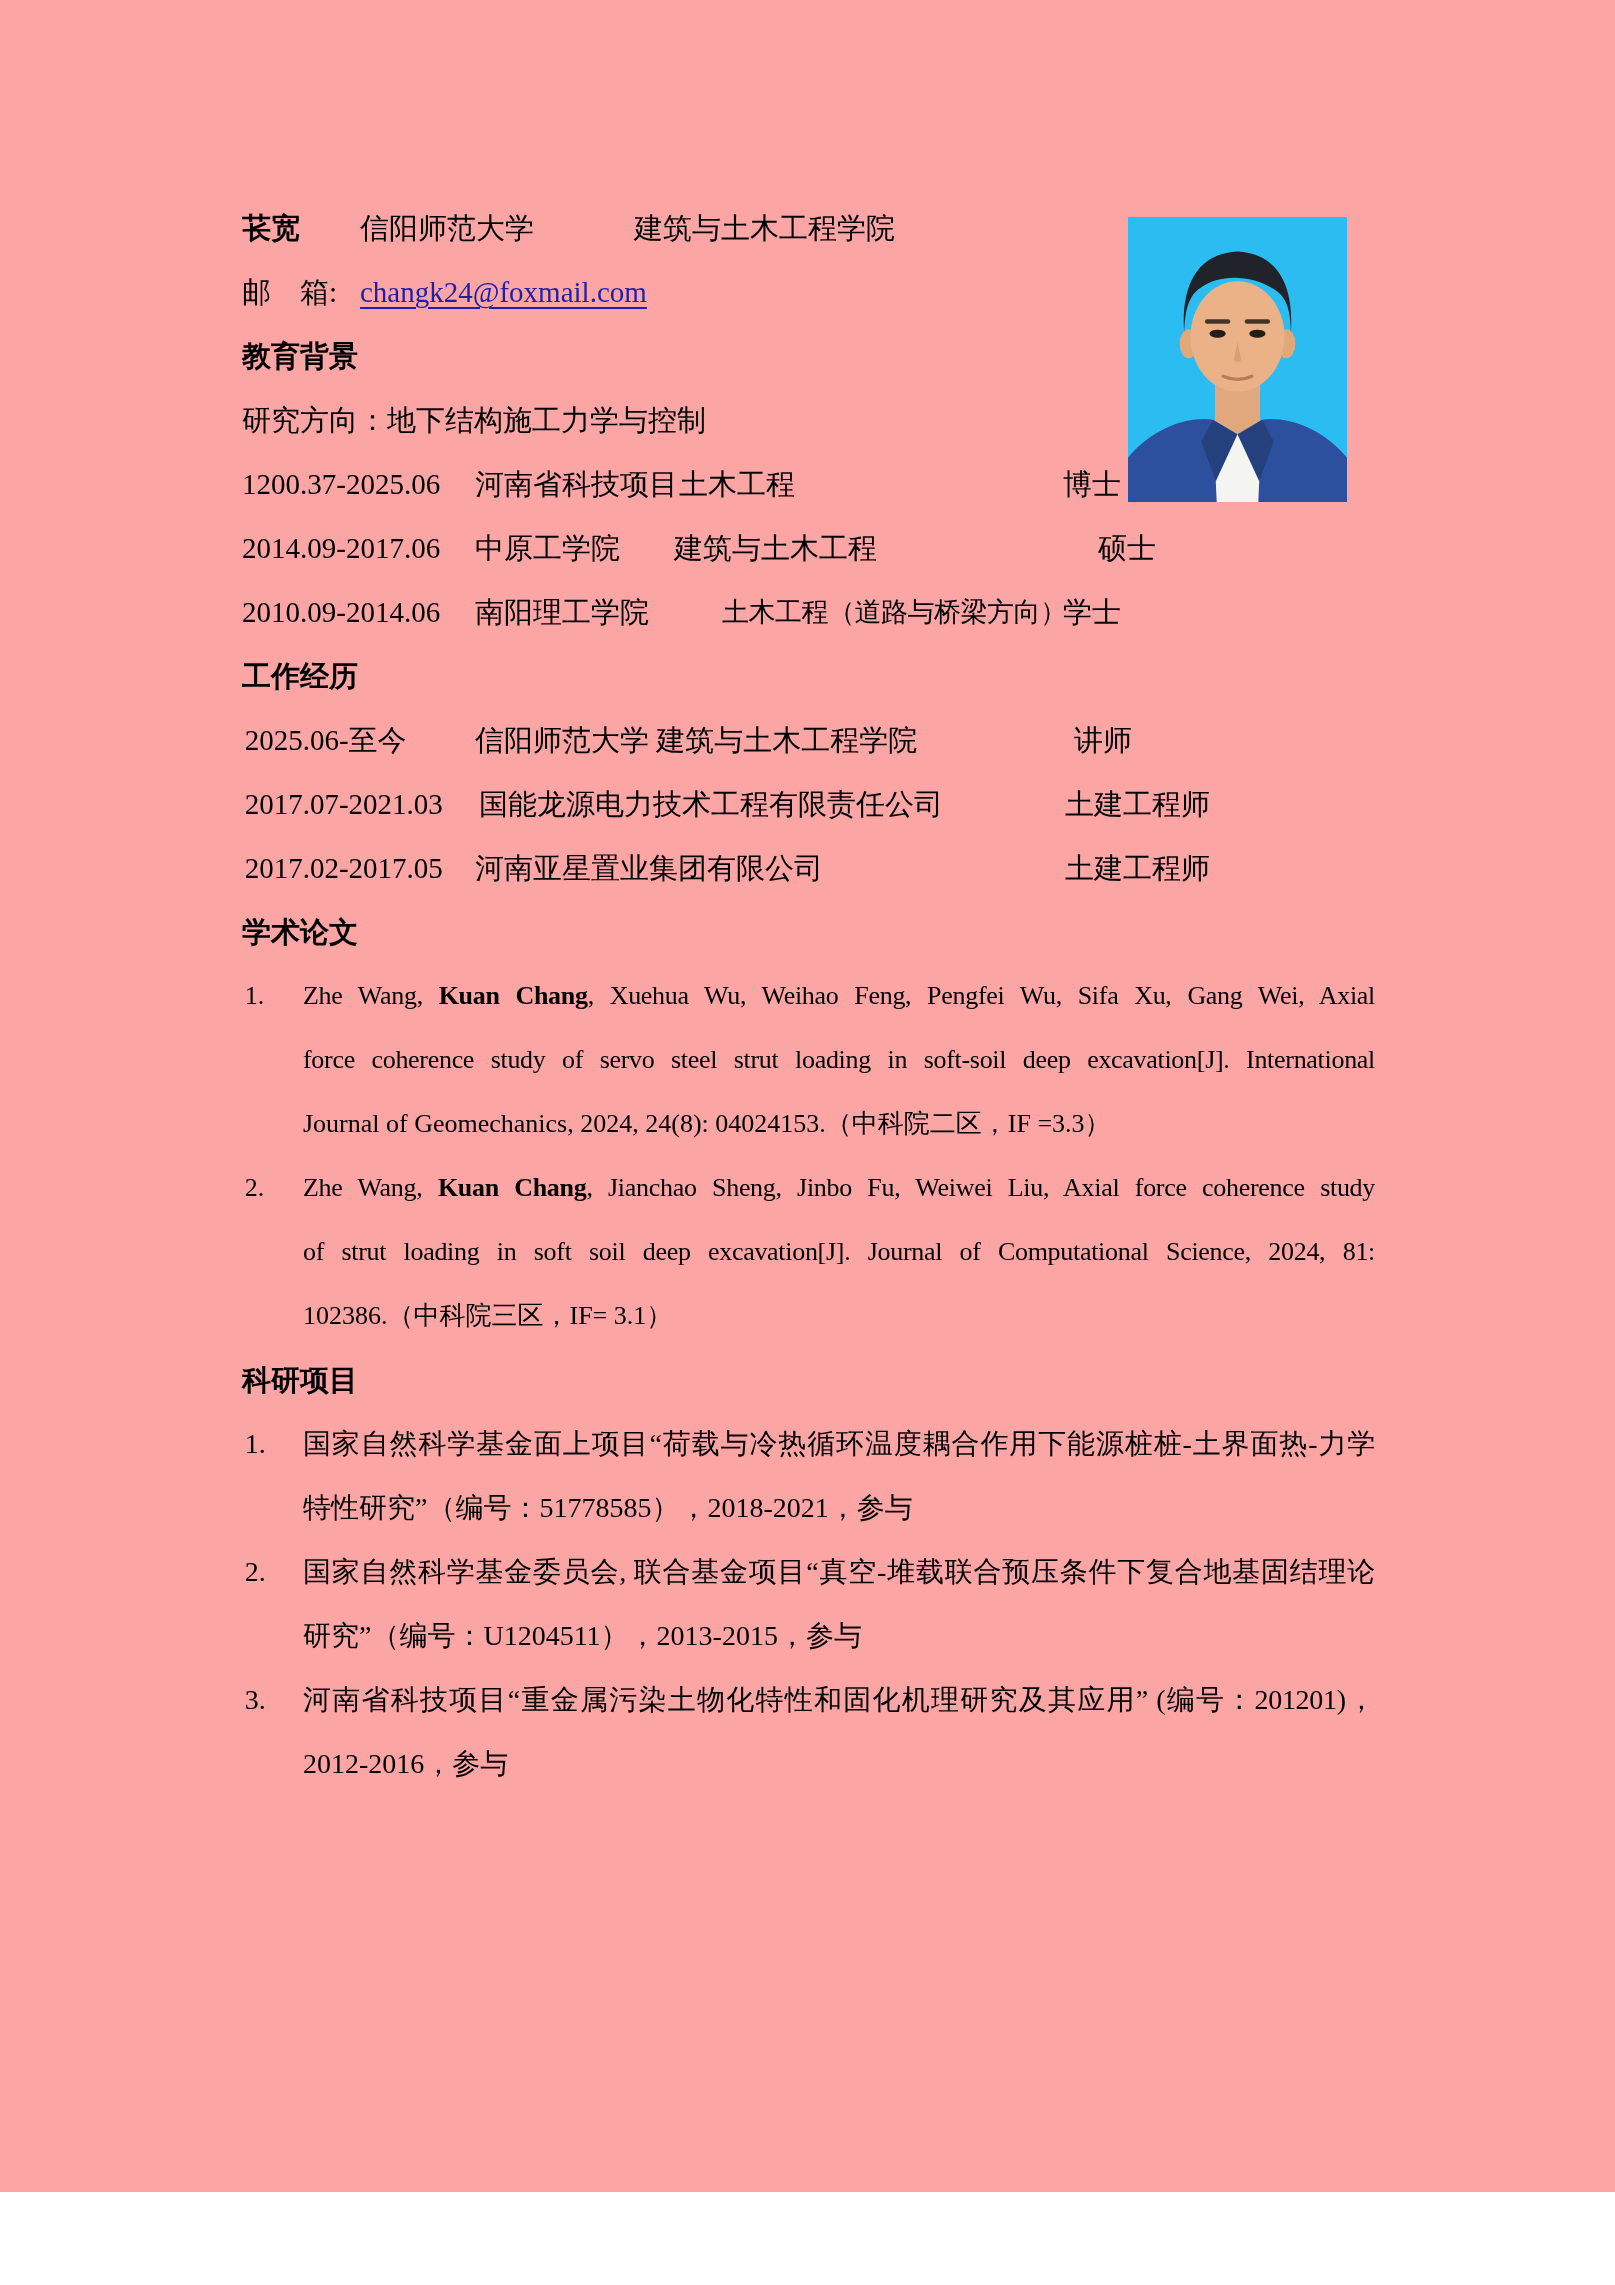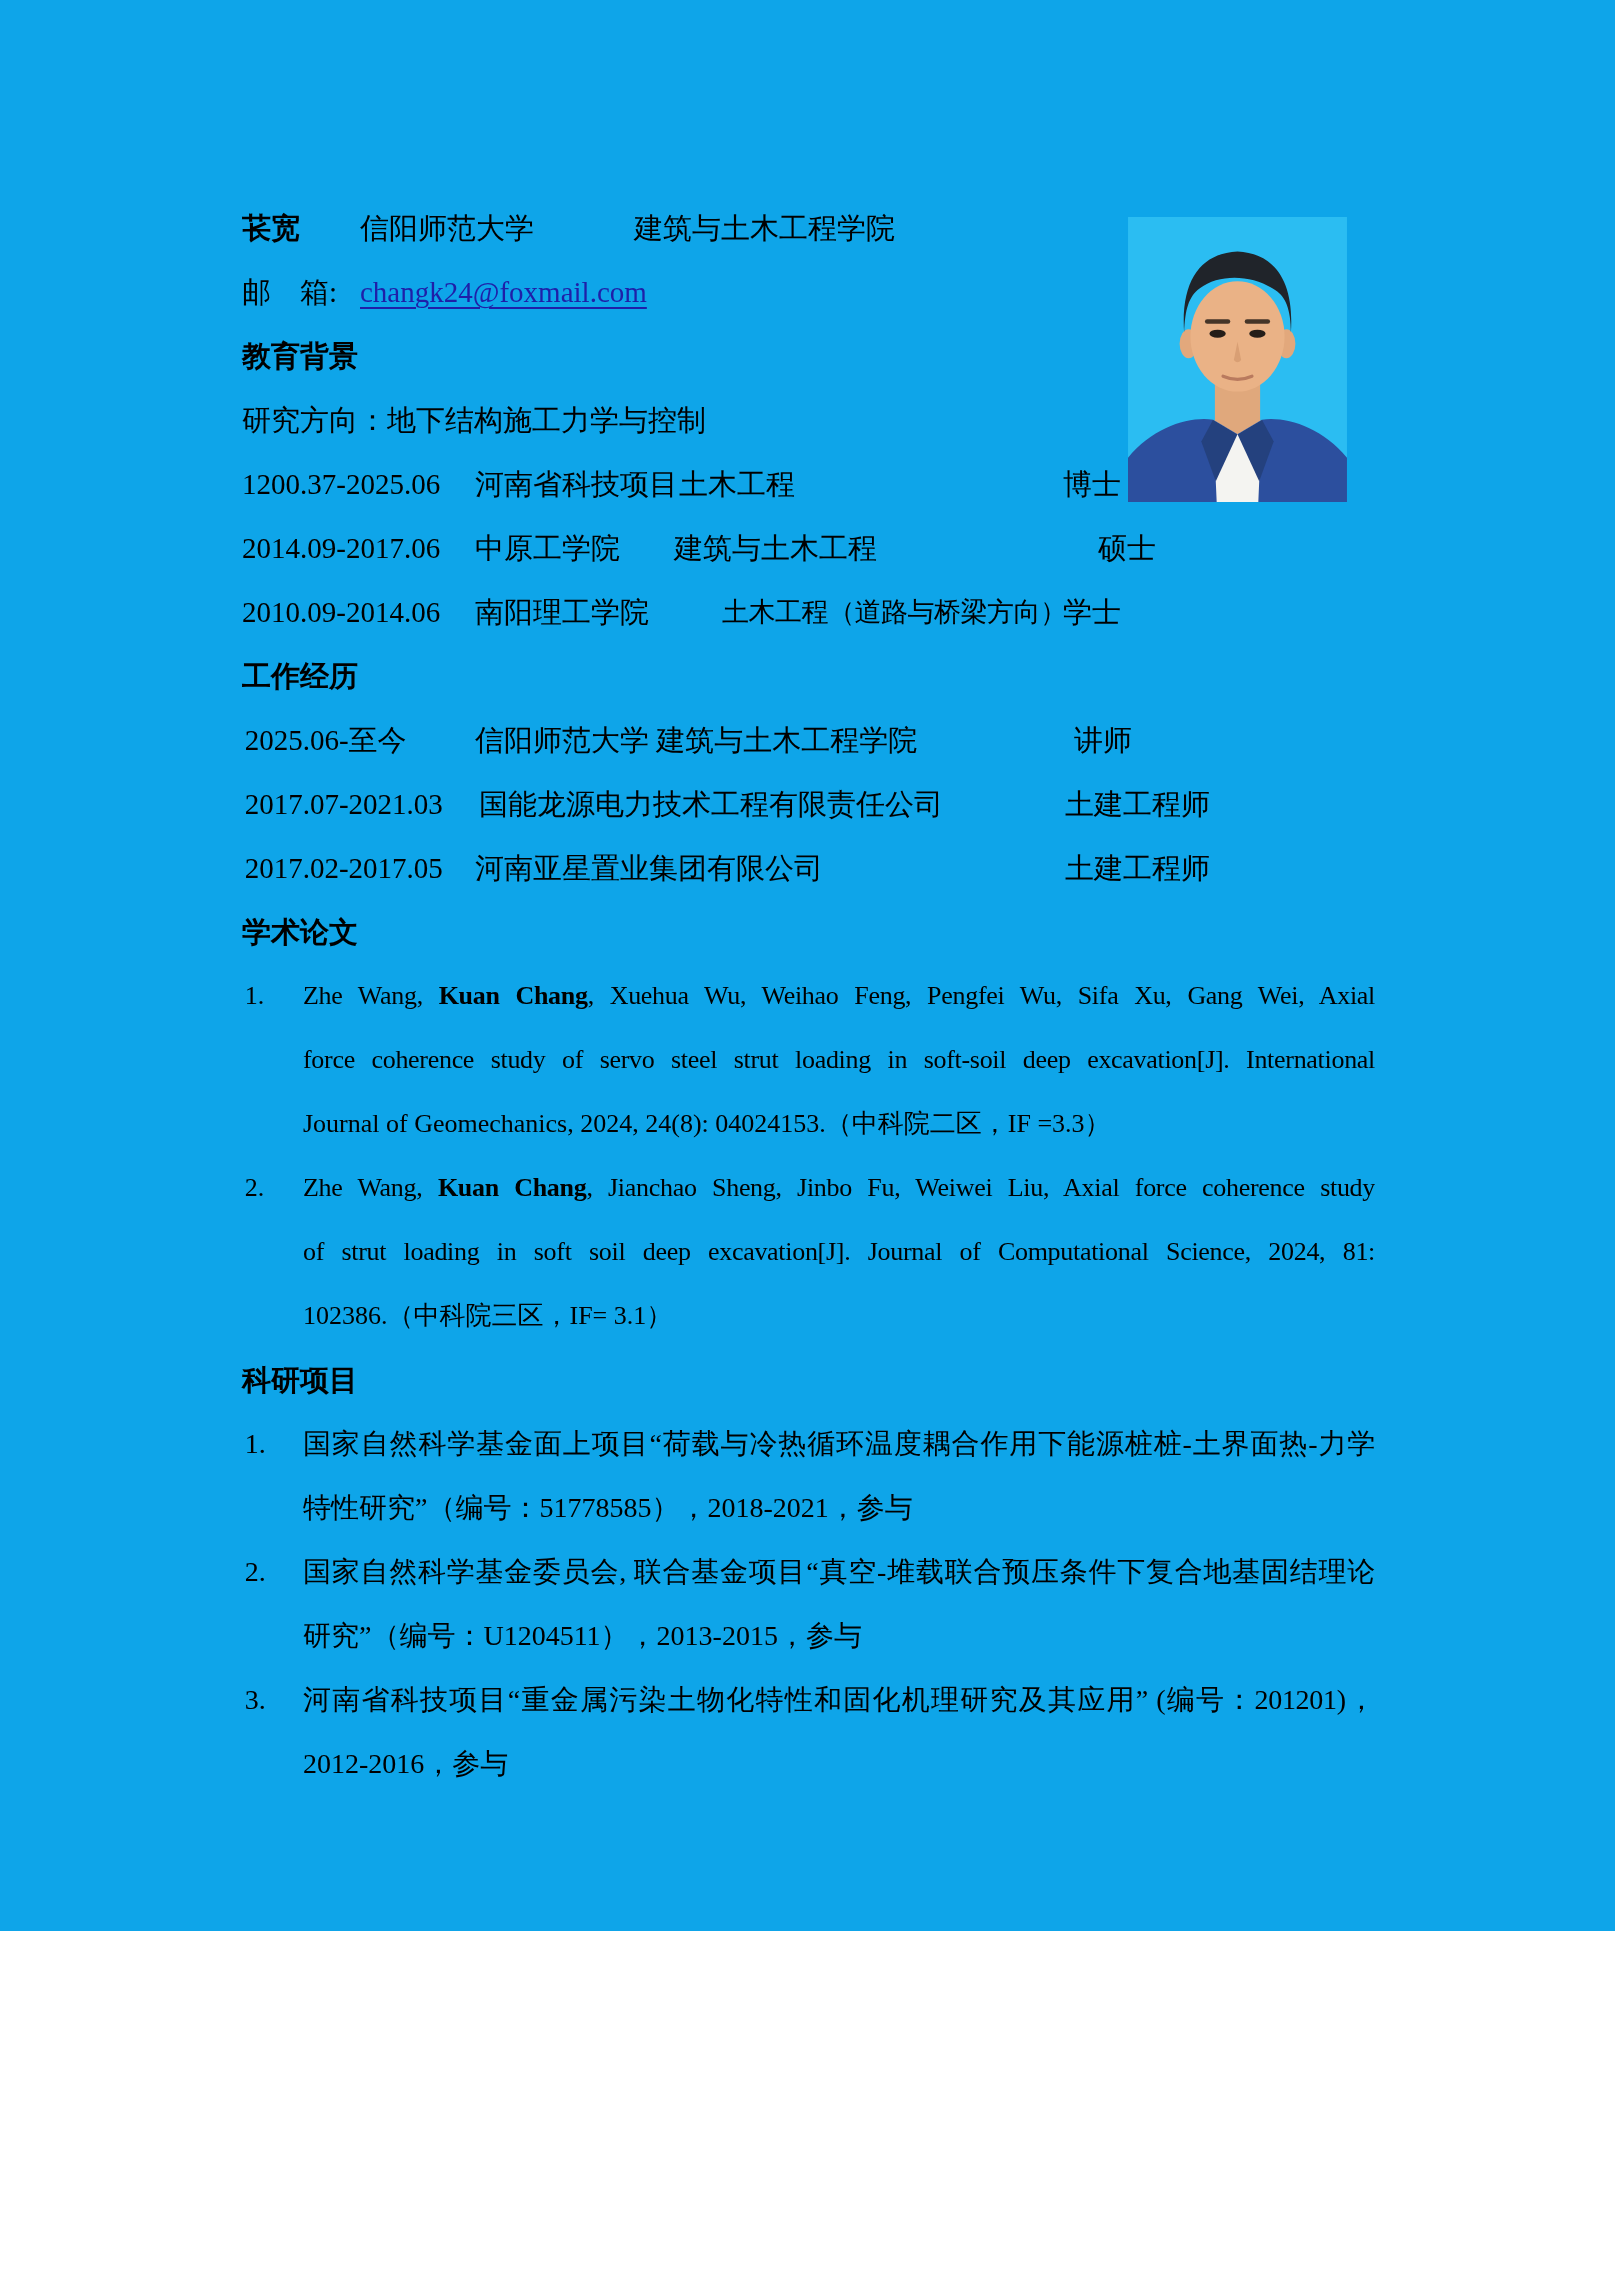--- a/index.html
+++ b/index.html
@@ -1,20 +1,20 @@
 <!DOCTYPE html>
 <html style="font-size:14.5px"><head>
 <meta charset="utf-8">
 <style>
   html, body { margin: 0; padding: 0; background: #ffffff; }
   .page {
     position: relative;
     width: 1616px;
-    height: 1931px;
-    background: #0ea5e9;
+    height: 2192px;
+    background: #fca5a5;
     font-family: "Liberation Serif", serif;
     color: #000000;
     overflow: hidden;
   }
   .content {
     position: absolute;
     left: 242px;
     top: 196px;
     width: 1135px;
   }

